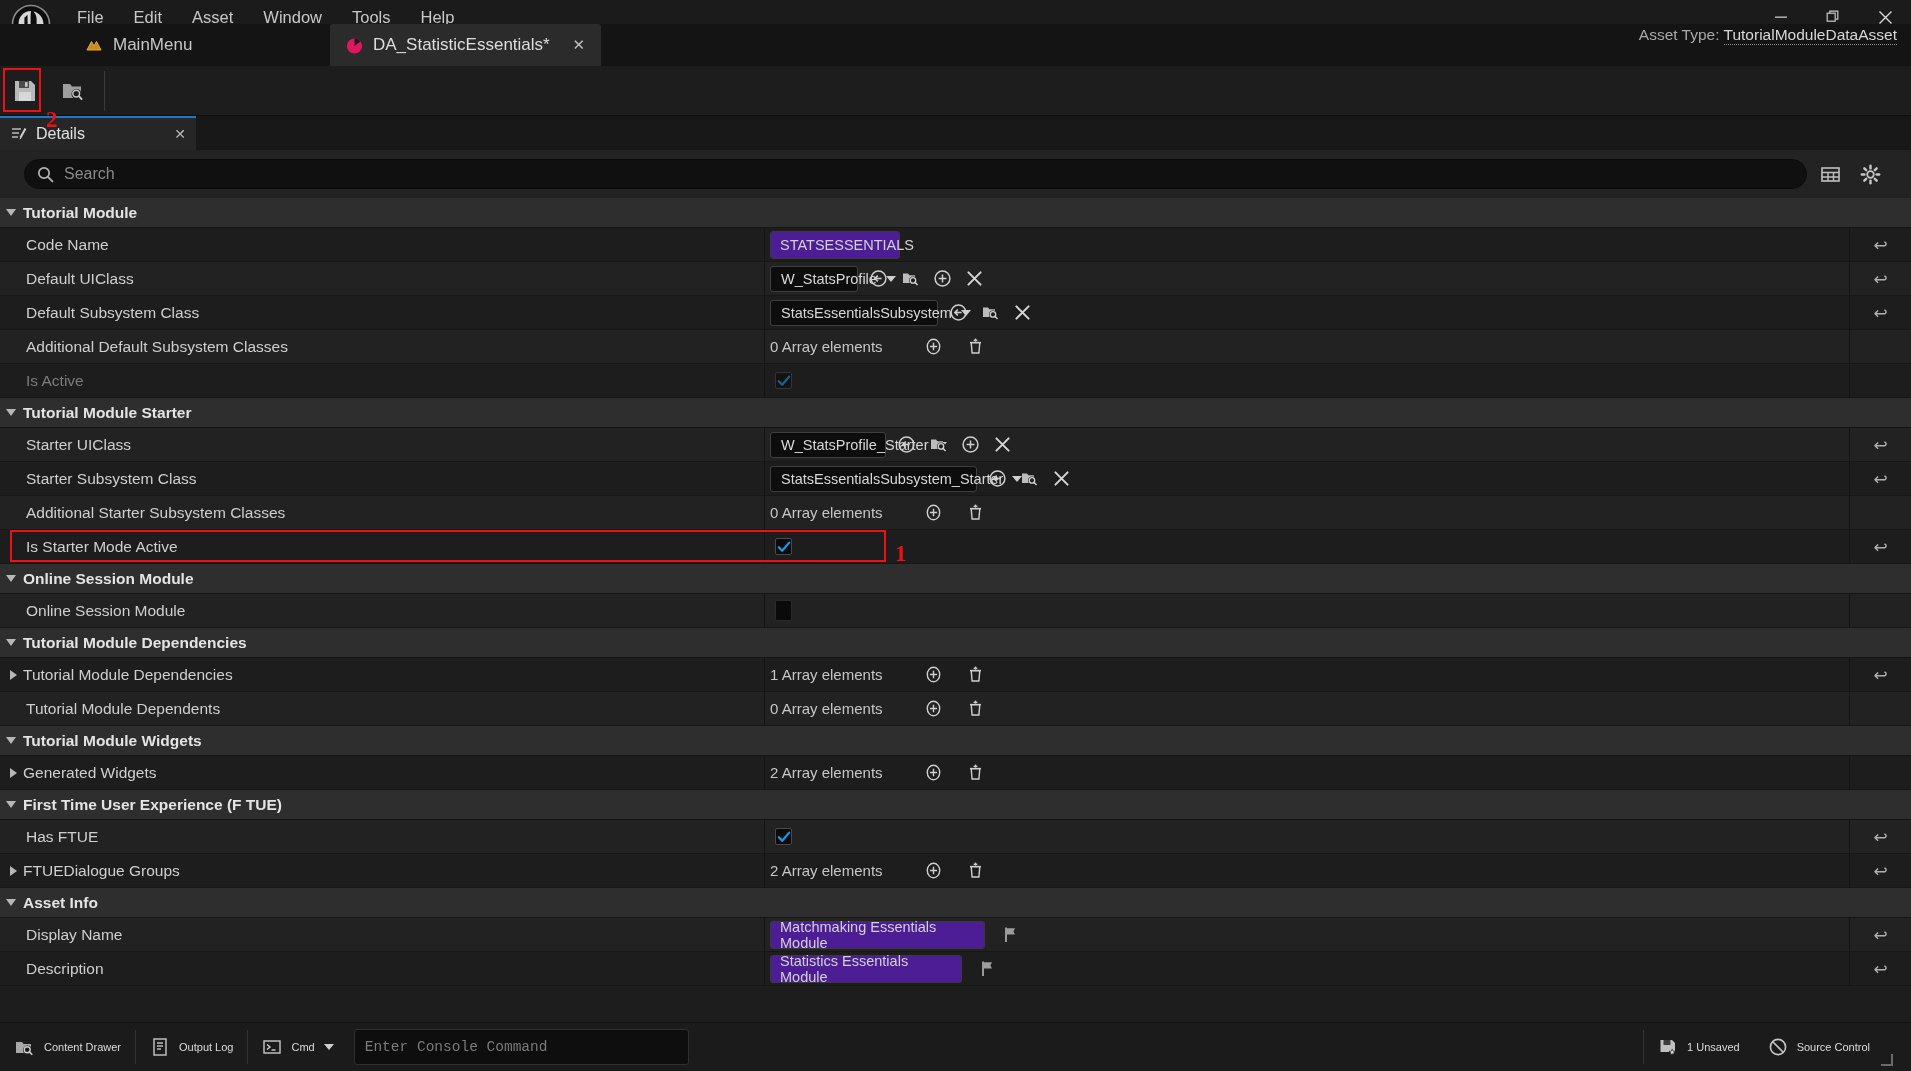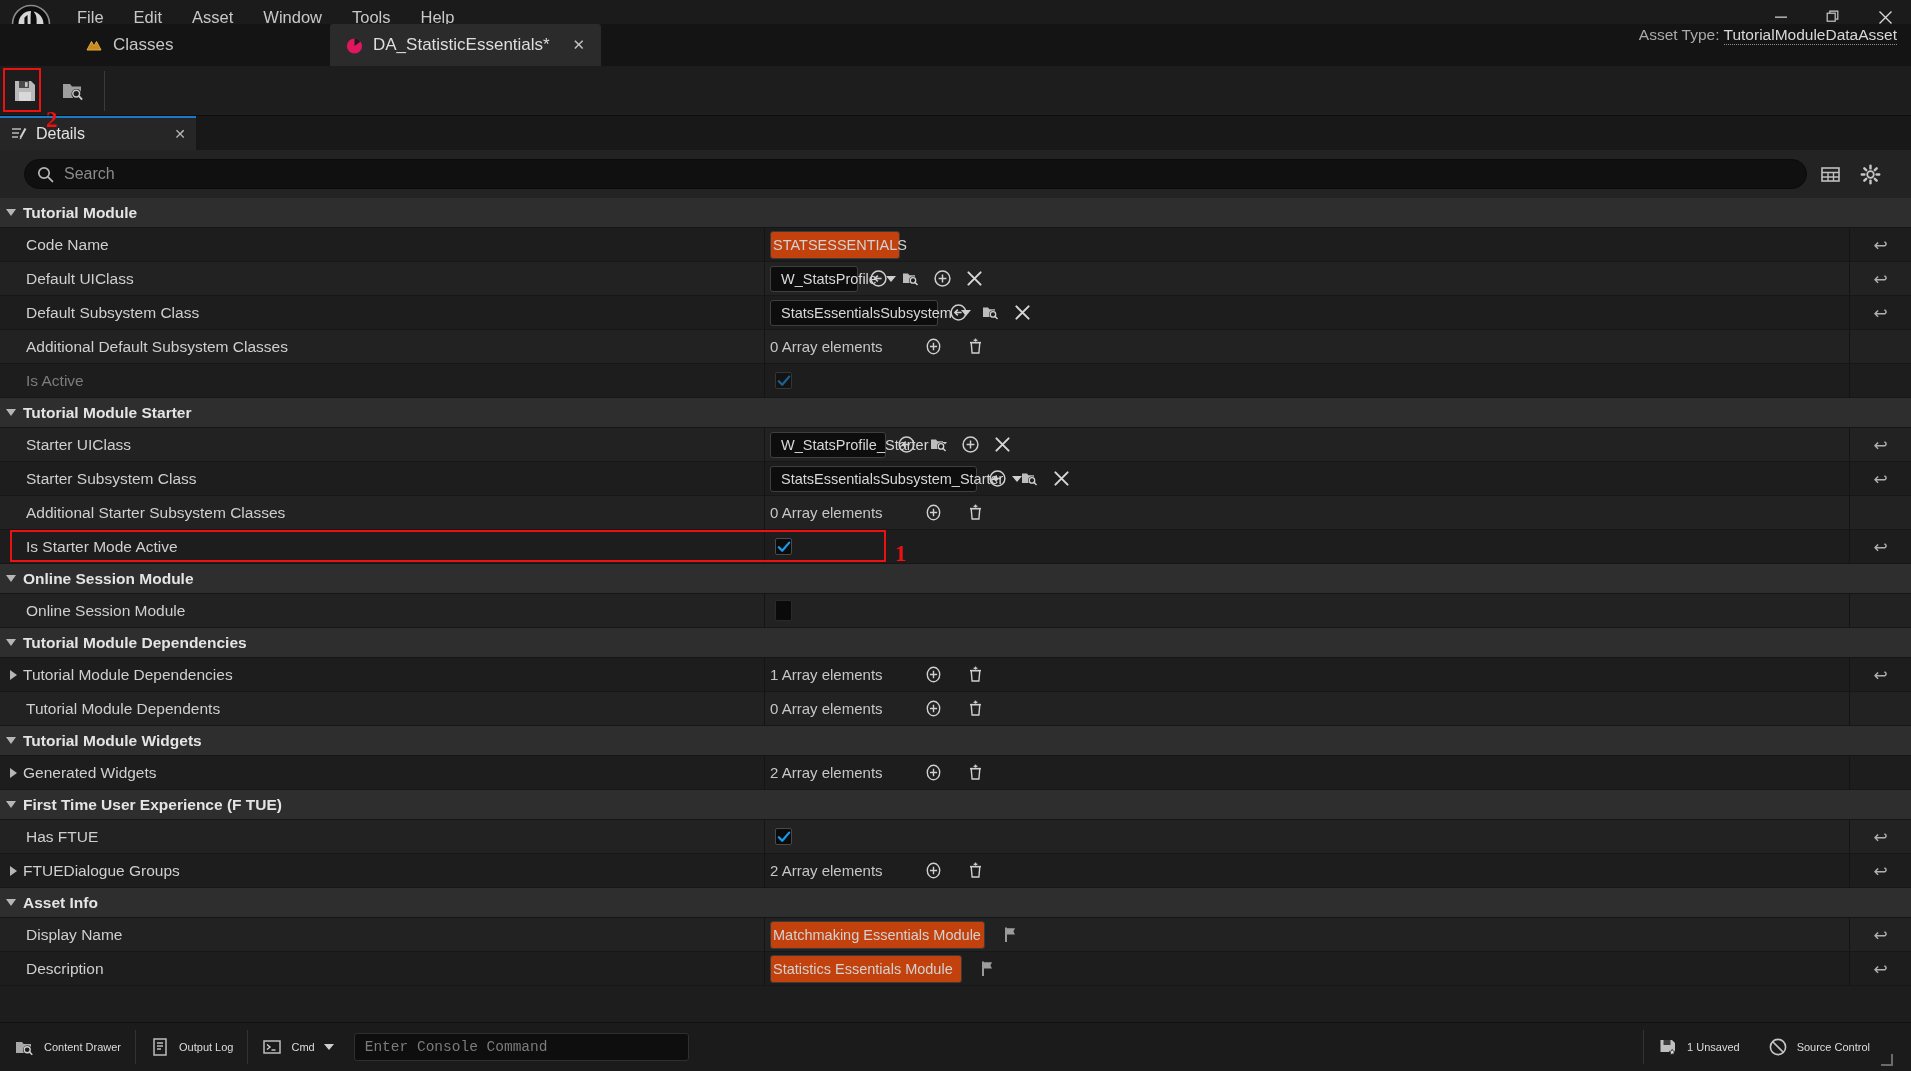--- a/index.html
+++ b/index.html
@@ -134,22 +134,22 @@
     flex: 1; height: 34px; display: flex; align-items: center;
     padding-left: 5px; gap: 9px;
   }
   .row .revert {
     position: absolute; right: 0; top: 0; width: 62px; height: 34px;
     border-left: 1px solid #141414;
     display: flex; align-items: center; justify-content: center;
   }
 
   .txtfield {
-    height: 28px; background: #c2410c; border: 1px solid #3a3a3a; border-radius: 3px;
-    display: flex; align-items: center; padding: 0 2px; font-size: 14.5px; color: #d2d2d2;
+    height: 28px; background: #4c1d95; border: 1px solid #3a3a3a; border-radius: 3px;
+    display: flex; align-items: center; padding: 0 9px; font-size: 14.5px; color: #d2d2d2;
   }
   .combo {
     height: 26px; background: #0d0d0d; border: 1px solid #3f3f3f; border-radius: 3px;
     display: flex; align-items: center; padding: 0 7px 0 10px; gap: 9px;
     font-size: 14.5px; color: #d8d8d8;
   }
   .caret { width:0;height:0;border-left:5px solid transparent;border-right:5px solid transparent;border-top:6px solid #cfcfcf; }
   .icobtn { width: 23px; height: 23px; display:flex;align-items:center;justify-content:center; }
   .arraycount { font-size: 15px; color: #c6c6c6; width: 143px; }
   .chk {
@@ -174,21 +174,21 @@
     position: absolute; left: 0; bottom: 0; width: 1911px; height: 49px;
     background: #1b1b1b; border-top: 1px solid #101010;
     display: flex; align-items: center;
   }
   .sb-btn {
     height: 49px; display: flex; align-items: center; gap: 9px;
     padding: 0 14px; font-size: 11px; color: #dcdcdc;
   }
   .sb-sep { width: 1px; height: 34px; background: #333; }
   .cmdfield {
-    width: 335px; height: 28px; background: #0e0e0e; border: 1px solid #2f2f2f;
+    width: 335px; height: 36px; background: #0e0e0e; border: 1px solid #2f2f2f;
     border-radius: 3px; display: flex; align-items: center; padding: 0 10px;
     font-family: "Liberation Mono", monospace; font-size: 14.5px; color: #7b7b7b;
     margin-left: 6px;
   }
   .sb-right { margin-left: auto; display: flex; align-items: center; height: 49px; }
   .grip {
     width: 12px; height: 12px; margin-left: 2px; margin-right:4px; align-self:flex-end; margin-bottom: 6px;
     border-right: 2px solid #6a6a6a; border-bottom: 2px solid #6a6a6a;
   }
   .ico { display:block; }
@@ -234,21 +234,21 @@
   </div>
 
   <div class="tabrow">
     <div class="tab inactive">
       <span class="tab-icon">
         <svg width="18" height="18" viewBox="0 0 18 18">
           <path d="M2 14 L6.5 5.5 L9 10 L11.5 5.5 L16 14 Z" fill="#c98a22"></path>
           <path d="M2 14 L6.5 5.5 L9 10 L11.5 5.5 L16 14 Z" fill="none" stroke="#e3aa3d" stroke-width="1"></path>
         </svg>
       </span>
-      <span>Classes</span>
+      <span>MainMenu</span>
     </div>
     <div class="tab active">
       <span class="tab-icon">
         <svg width="19" height="19" viewBox="0 0 19 19">
           <circle cx="9.5" cy="10" r="7.6" fill="#e0175f"></circle>
           <path d="M9.5 10 L9.5 2.4 A7.6 7.6 0 0 1 15.5 5.4 Z" fill="#1b1b1b"></path>
         </svg>
       </span>
       <span>DA_StatisticEssentials*</span>
       <span class="tab-close">✕</span>

